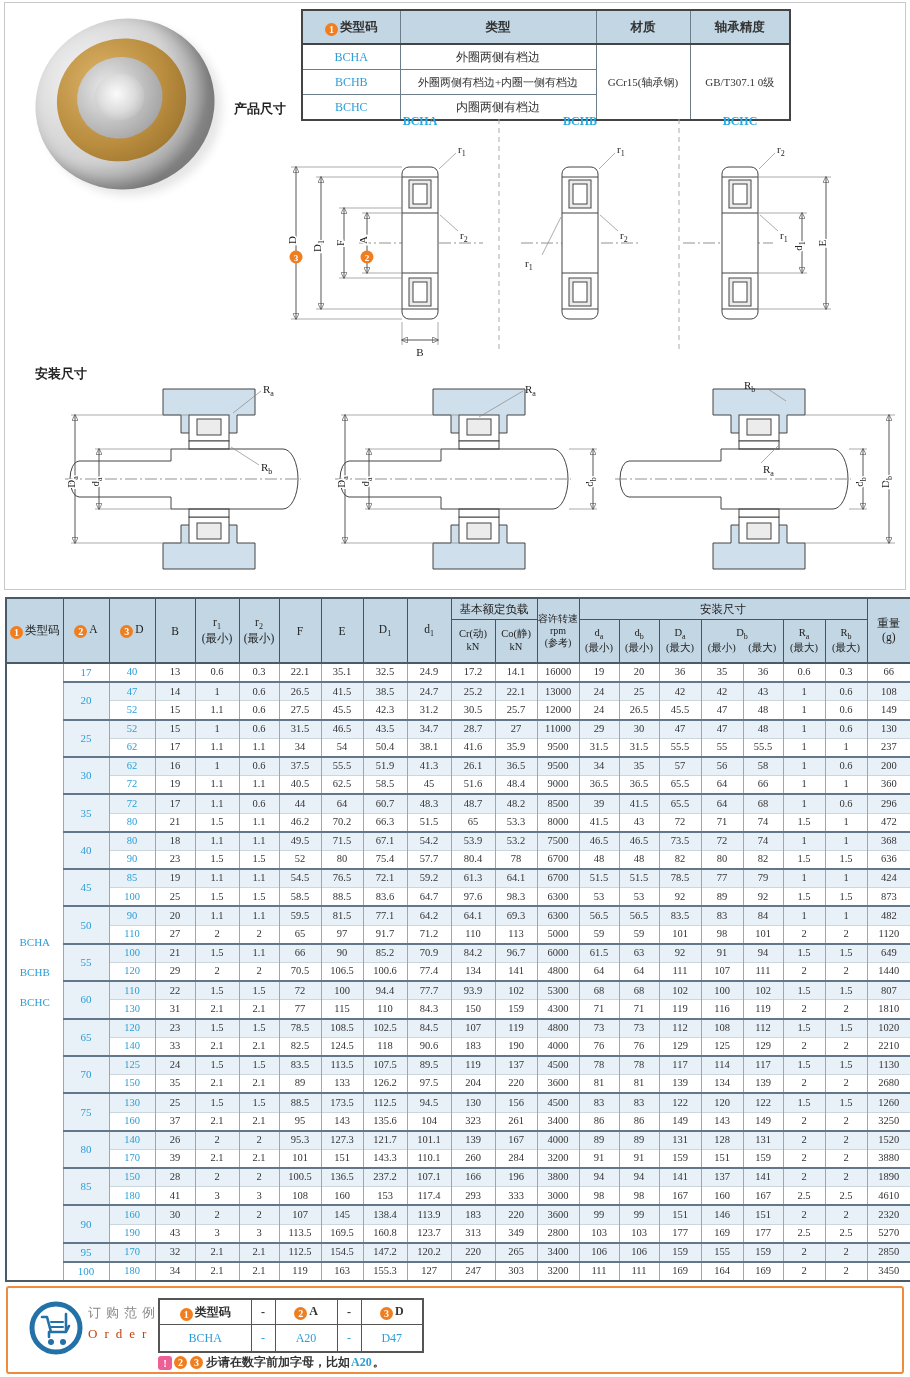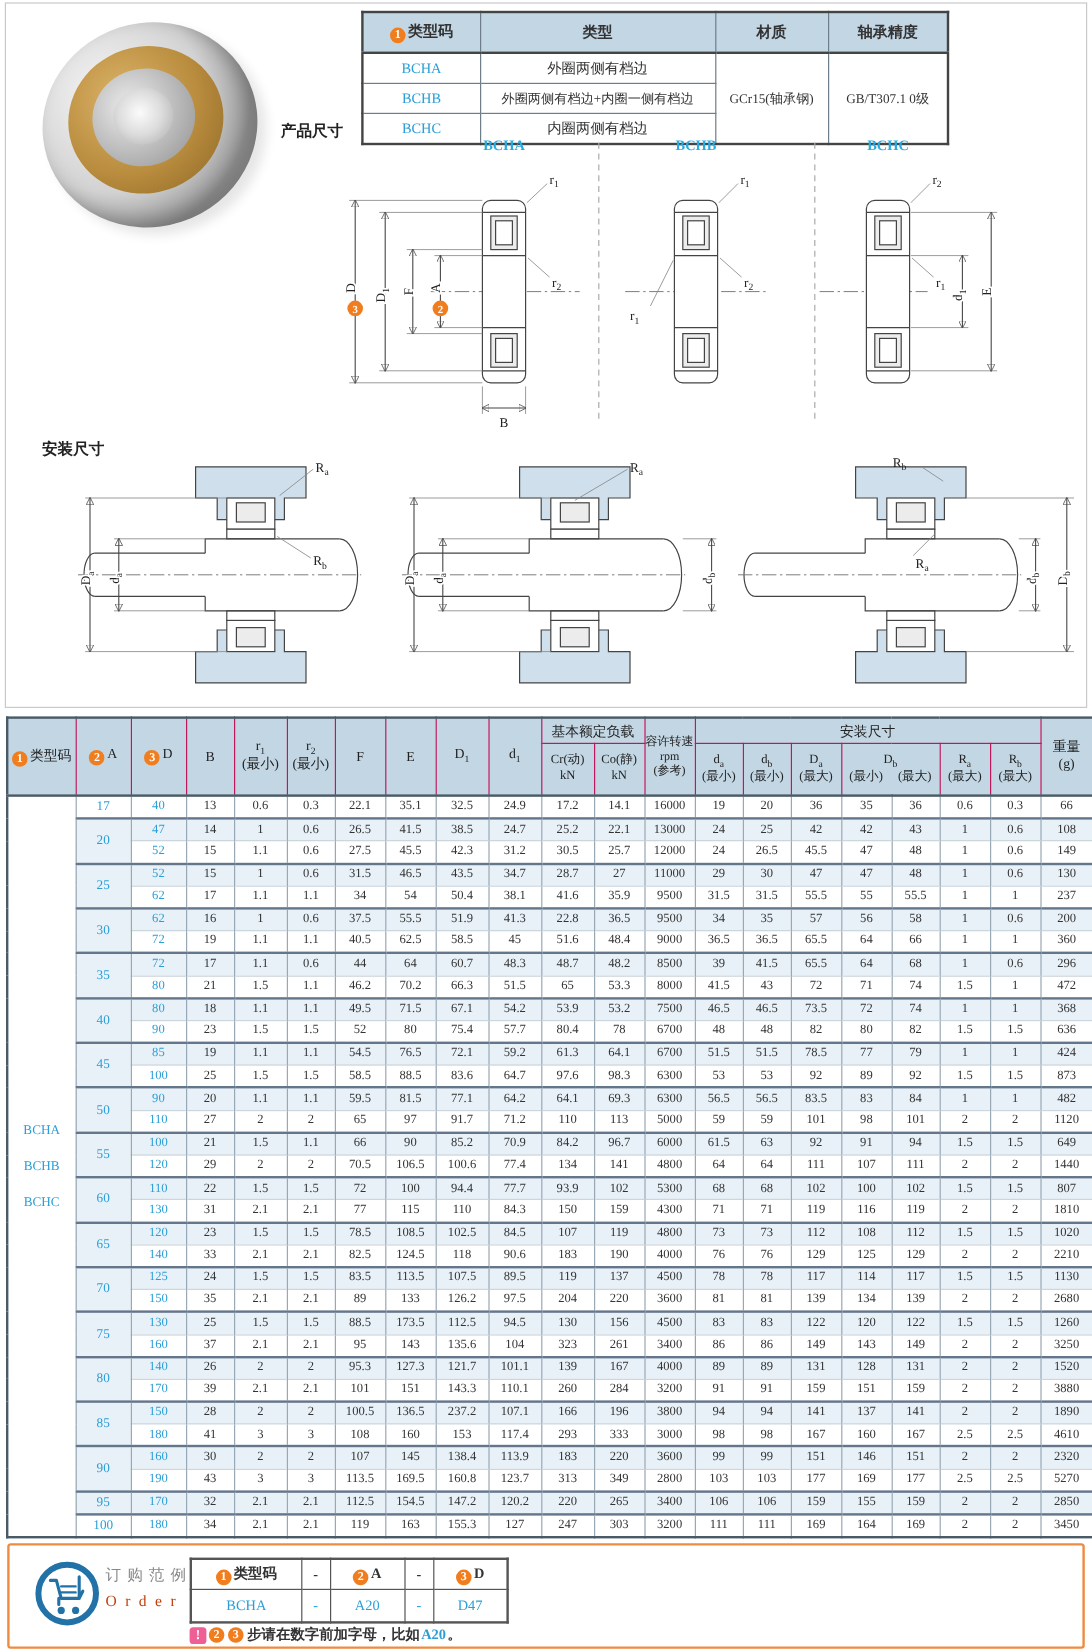--- a/index.html
+++ b/index.html
@@ -500,21 +500,21 @@
         <tr class="st gt">
           <td rowspan="2" class="bl acell">30</td>
           <td class="bl">62</td>
           <td>16</td>
           <td>1</td>
           <td>0.6</td>
           <td>37.5</td>
           <td>55.5</td>
           <td>51.9</td>
           <td>41.3</td>
-          <td>22.8</td>
+          <td>26.1</td>
           <td>36.5</td>
           <td>9500</td>
           <td>34</td>
           <td>35</td>
           <td>57</td>
           <td>56</td>
           <td>58</td>
           <td>1</td>
           <td>0.6</td>
           <td>200</td>

